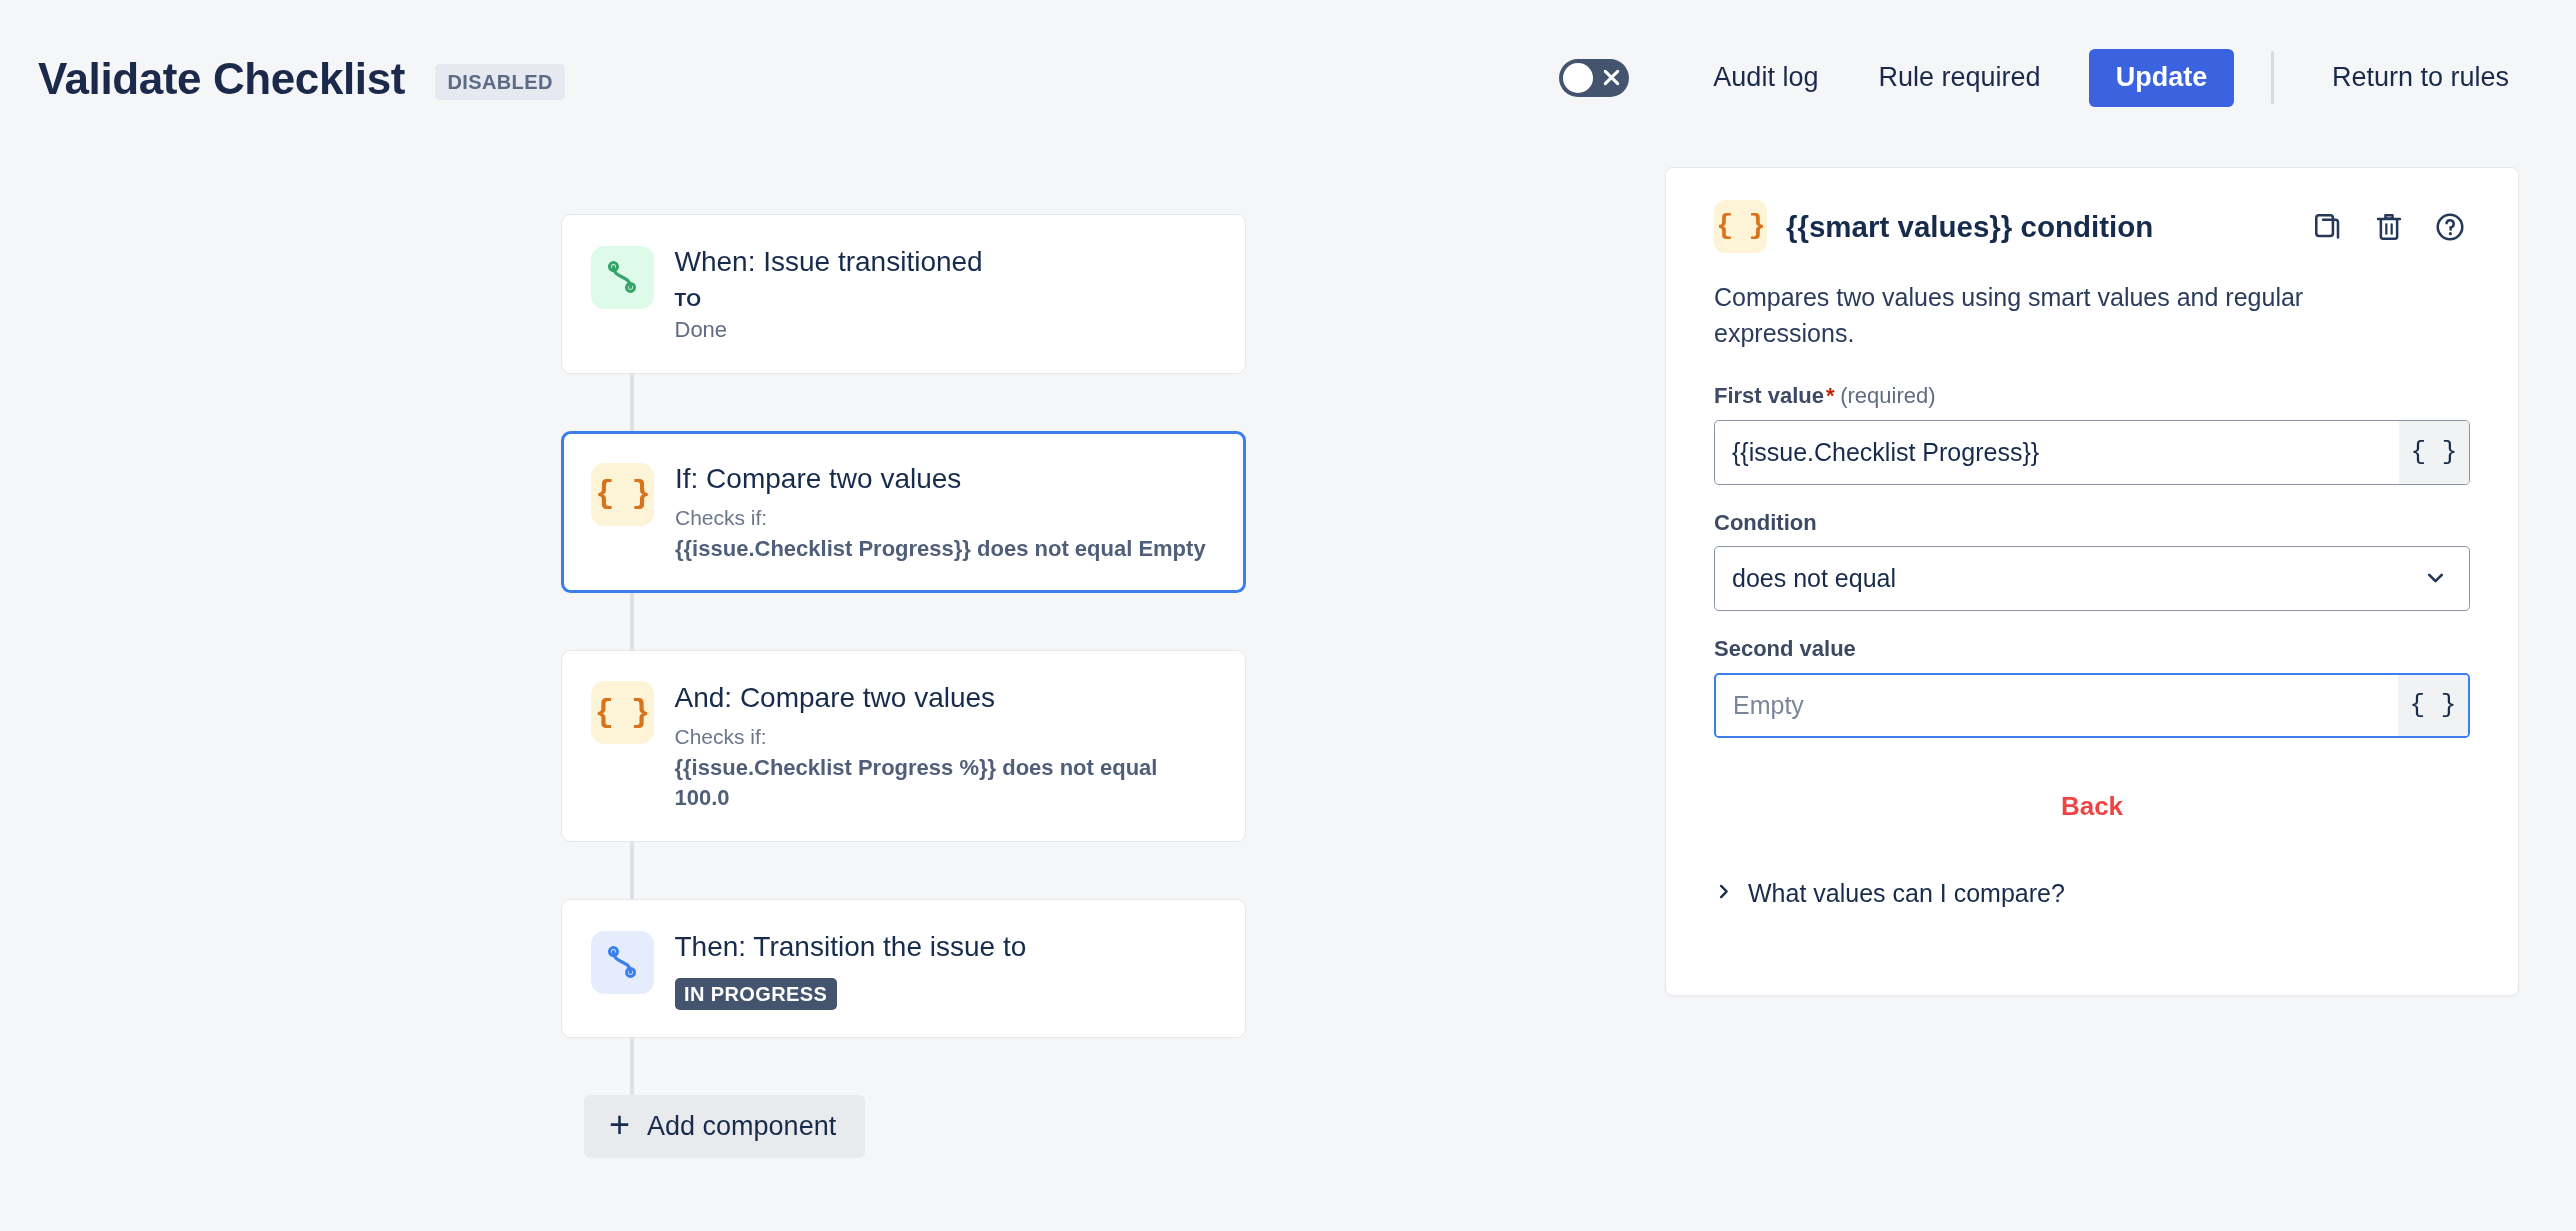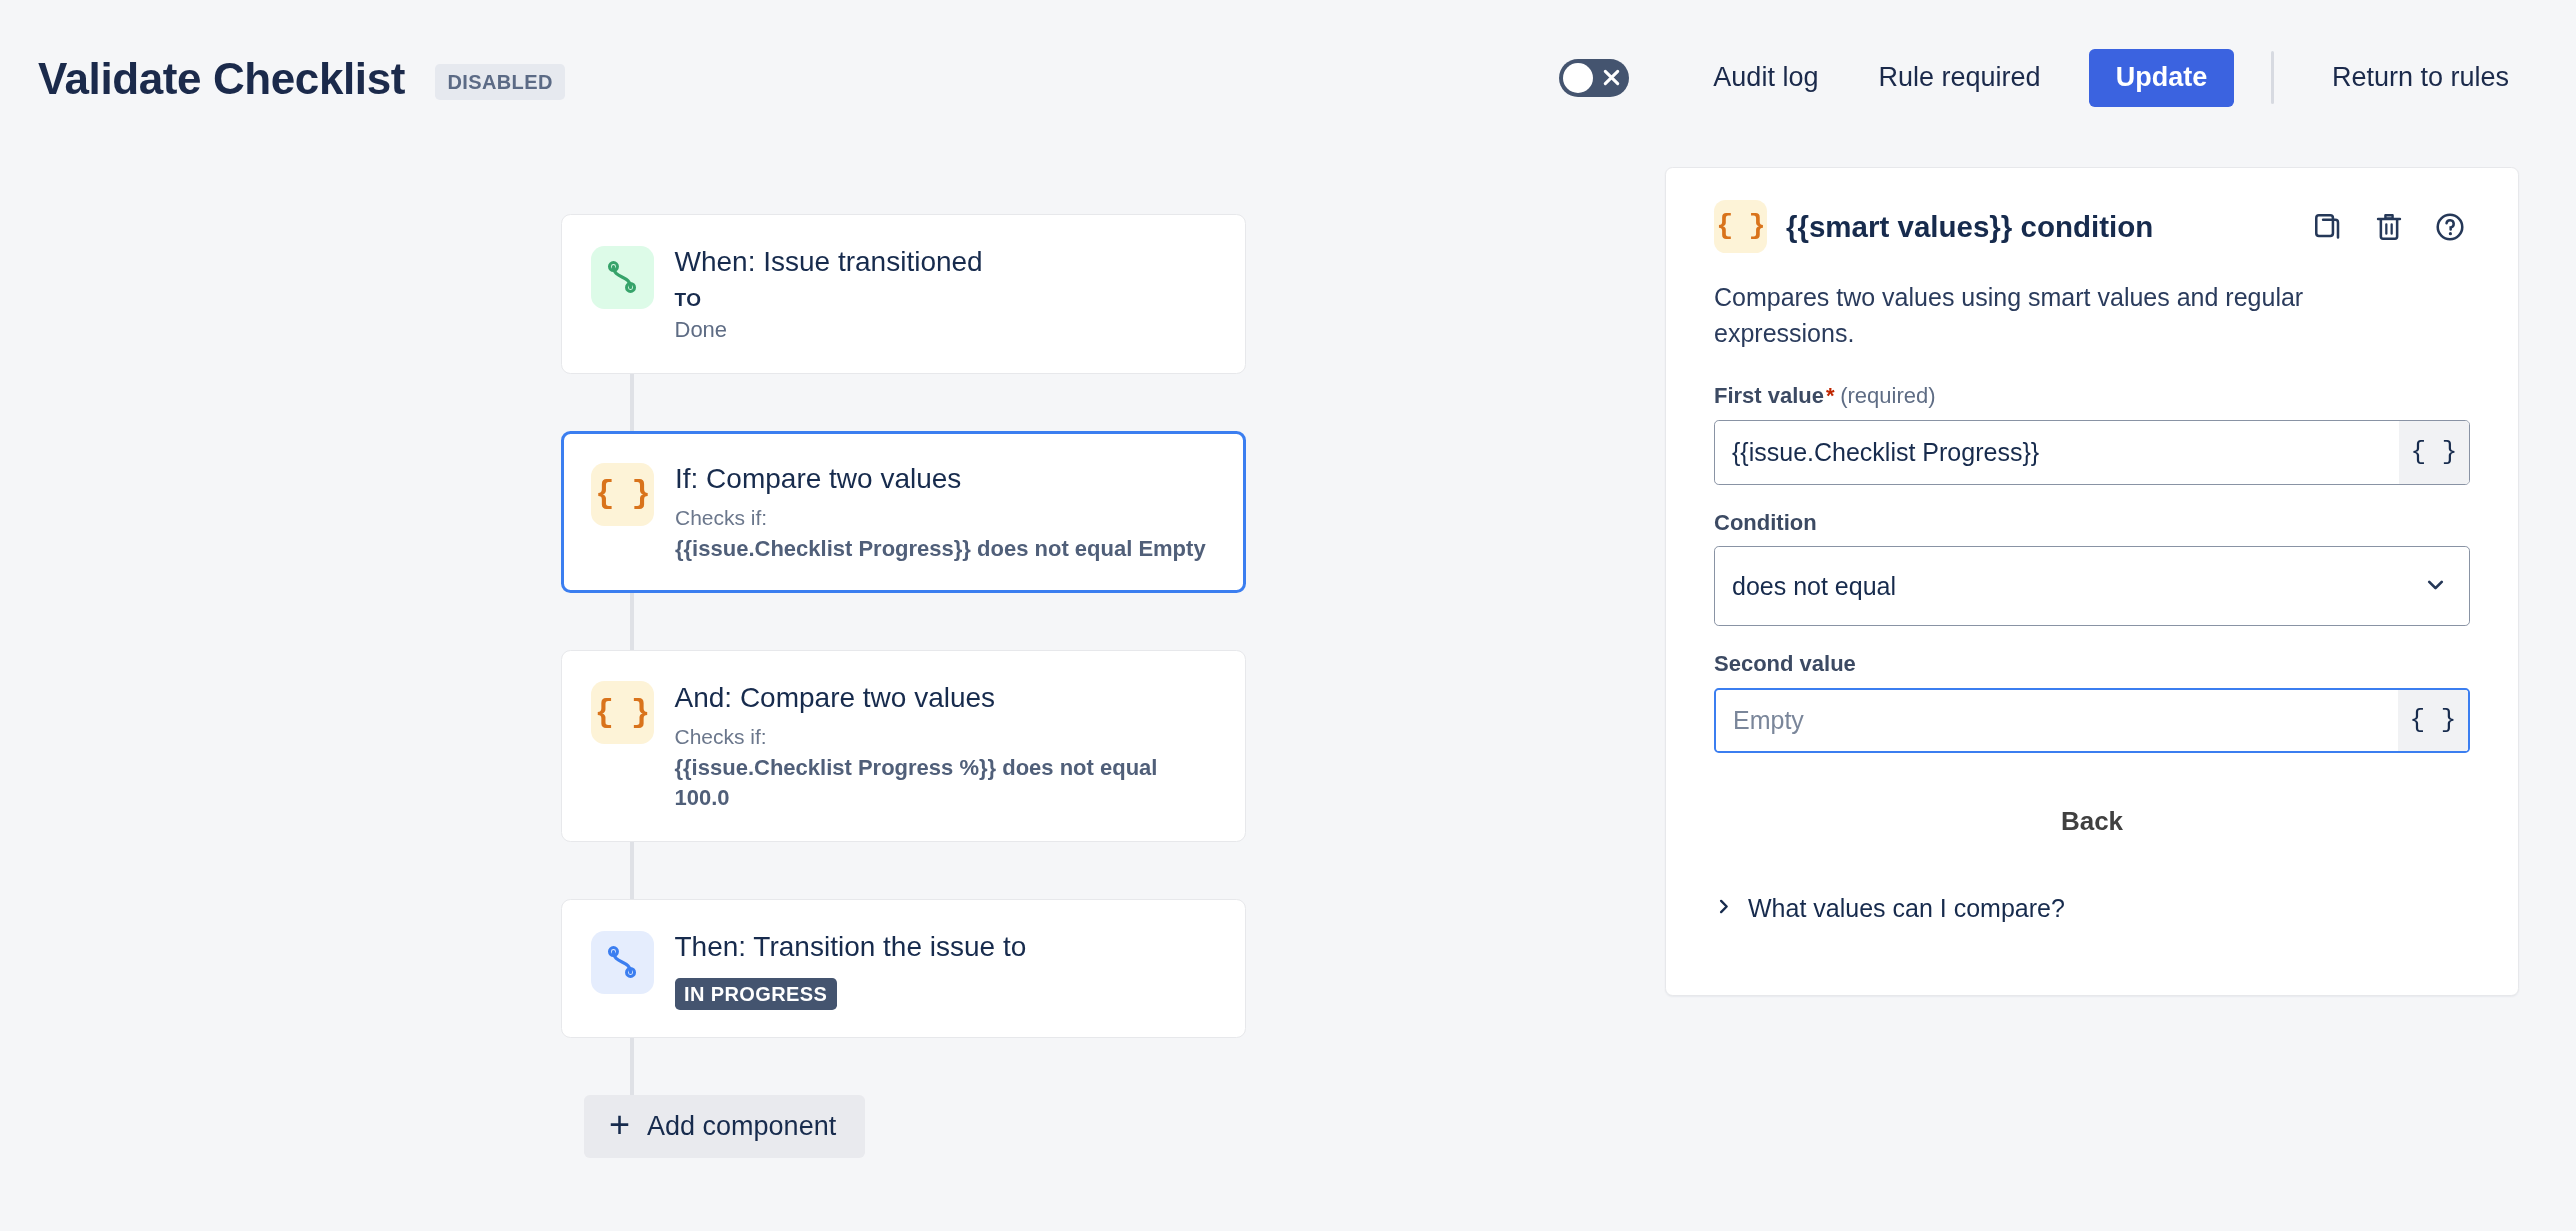--- a/index.html
+++ b/index.html
@@ -382,21 +382,21 @@
     font-weight: 400;
     color: #172b4d;
     cursor: pointer;
     border-left: none;
   }
 
   .select-wrap {
     position: relative;
     display: flex;
     align-items: center;
-    height: 80px;
+    height: 65px;
     border: 1.9px solid #8993a4;
     border-radius: 4.8px;
     background: #ffffff;
     padding: 0 17px;
     margin-bottom: 25px;
     cursor: pointer;
   }
   .select-value {
     flex: 1;
     font-size: 25px;
@@ -408,21 +408,21 @@
     display: flex;
     align-items: center;
     gap: 0;
     margin-top: 36px;
   }
   .btn-back {
     flex: 1;
     text-align: center;
     font-size: 26px;
     font-weight: 700;
-    color: #404040;
+    color: #ef4444;
     background: none;
     border: none;
     padding: 17px 0;
     cursor: pointer;
     border-radius: 4.8px;
     font-family: inherit;
   }
   .btn-next {
     flex: 1;
     text-align: center;

